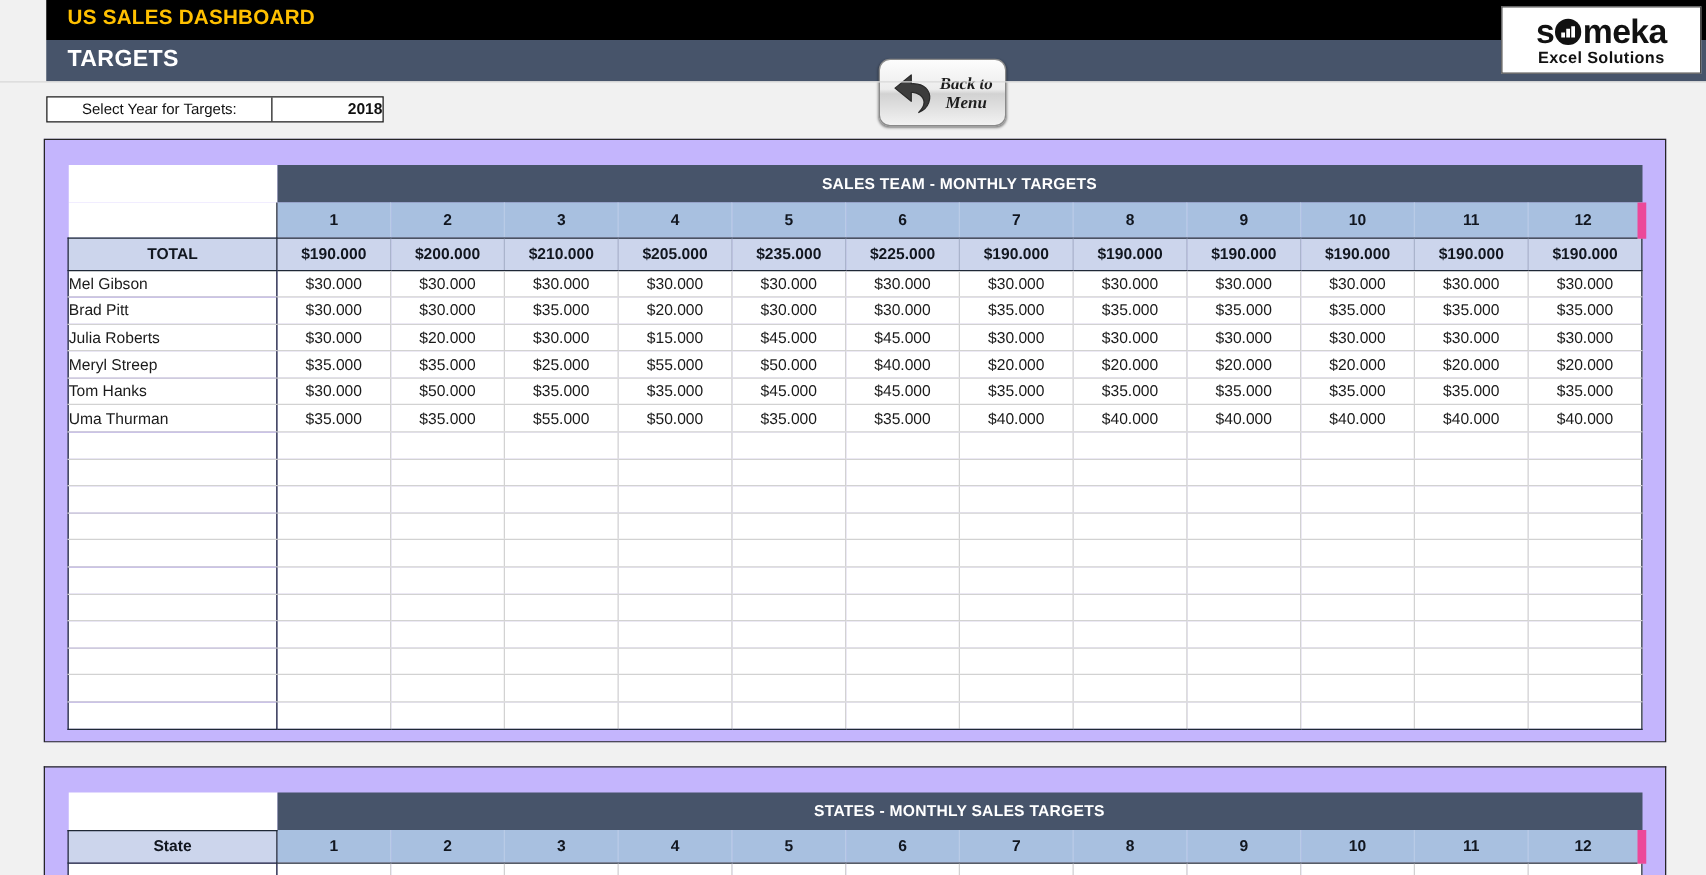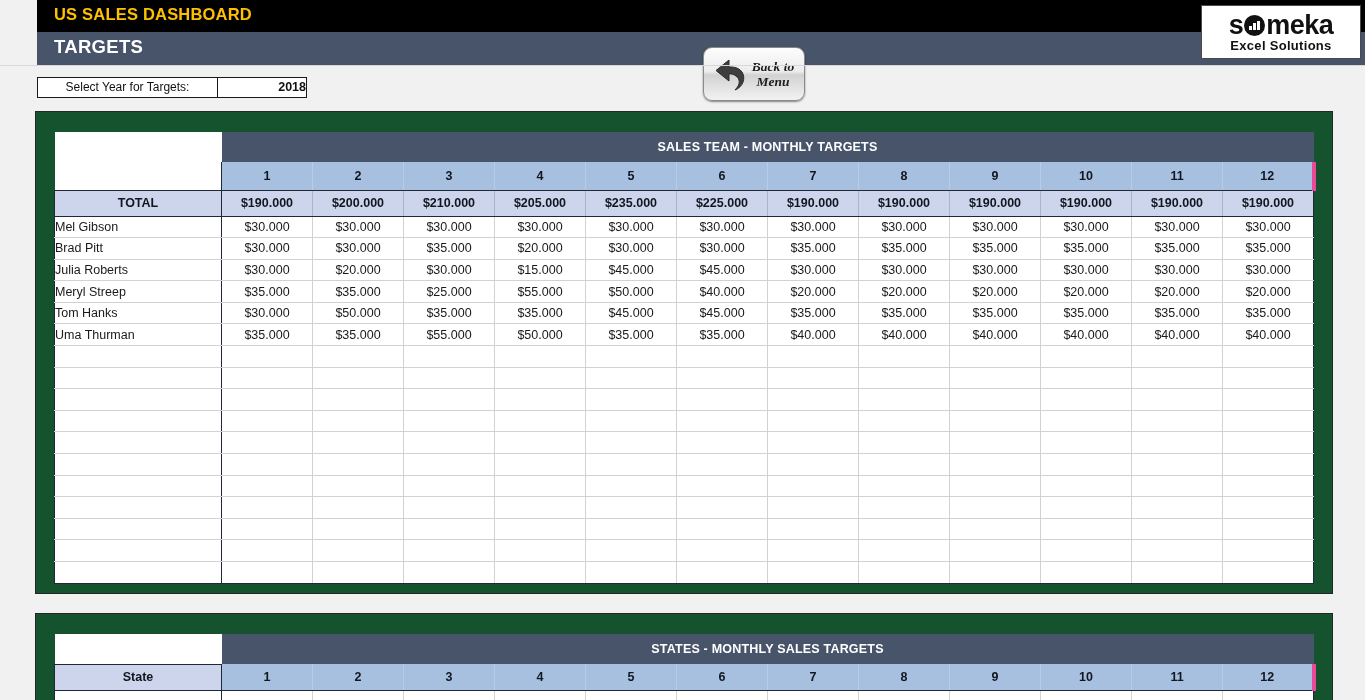--- a/index.html
+++ b/index.html
@@ -88,21 +88,21 @@
     width: 180px; height: 19px; line-height: 19px; text-align: center;
     font-size: 12px; color: #111; border-right: 1px solid #1a1a1a;
   }
   .yearsel .val {
     width: 88px; height: 19px; line-height: 19px; text-align: right;
     font-size: 12.5px; font-weight: bold; color: #111;
   }
 
   
   .panel {
-    position: absolute; background: #14532d; border: 1px solid #262626;
+    position: absolute; background: #c4b5fd; border: 1px solid #262626;
   }
   #panel-team  { left: 35px; top: 111px; width: 1298px; height: 483px; }
   #panel-state { left: 35px; top: 613px; width: 1298px; height: 87px; border-bottom: none; }
 
   
   .grid { position: absolute; border-collapse: collapse; table-layout: fixed; }
   #grid-team  { left: 18px; top: 20px; }
   #grid-state { left: 18px; top: 20px; }
 
   .grid td, .grid th { padding: 0; margin: 0; }
@@ -117,21 +117,21 @@
 
   
   .mon-head {
     background: #a8c0e0; color: #11161f;
     font-size: 12.5px; font-weight: bold; text-align: center;
     height: 28px;
     border-left: 1px solid #b9cbe6;
     border-bottom: 1px solid #1f2836;
   }
   .mon-head.first { border-left: 1px solid #1f2836; }
-  .mon-head.last  { border-right: 4px solid #ec4899; }
+  .mon-head.last  { border-right: 7px solid #ec4899; }
 
   
   .tot-lbl {
     background: #ccd5ec; color: #11161f;
     font-size: 12.5px; font-weight: bold; text-align: center;
     height: 26px;
     border: 1px solid #1f2836;
   }
   .tot-val {
     background: #ccd5ec; color: #11161f;

